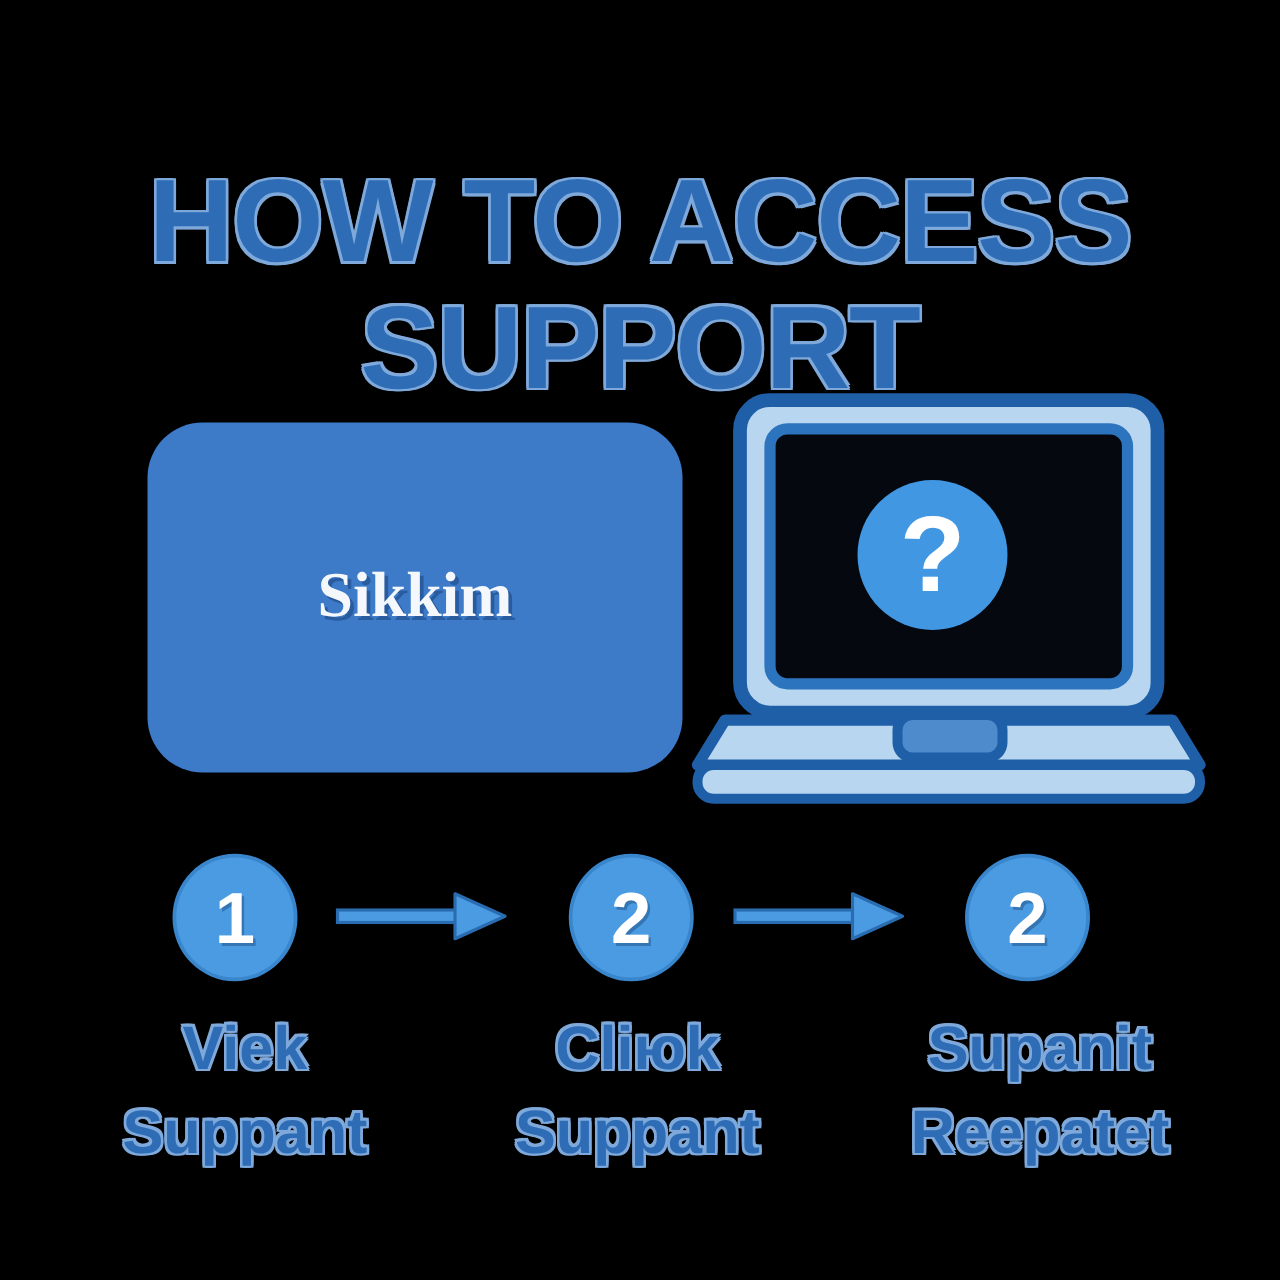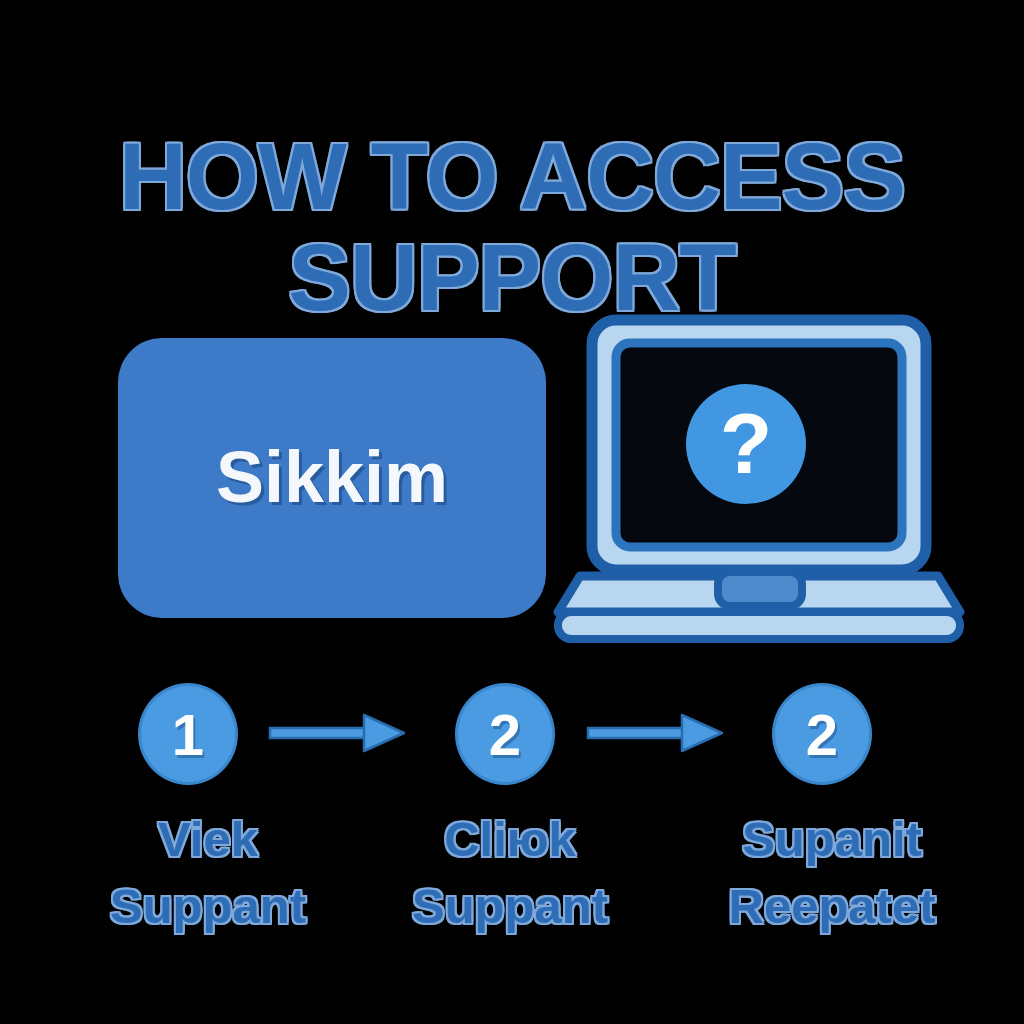--- a/index.html
+++ b/index.html
@@ -35,42 +35,43 @@
     position:absolute;top:64px;left:0;width:1024px;text-align:center;
     font-weight:bold;font-size:94px;line-height:1.07;letter-spacing:-1px;
     color:var(--title);
   }
   .brand-card{
     position:absolute;left:118px;top:338px;width:428px;height:280px;
     background:var(--card);border-radius:44px;
     display:flex;align-items:center;justify-content:center;text-align:center;
   }
   .brand-card .card-text{
-    font-size:72px;font-weight:bold;color:var(--card-text);line-height:1.24;
+    font-size:51px;font-weight:bold;color:var(--card-text);line-height:1.24;
     text-shadow:3px 3px 0 rgba(21,62,118,.5);
+    font-family:Liberation Serif, serif;
   }
   .laptop-wrap{position:absolute;left:550px;top:310px;width:416px;height:338px;}
   .step-circle{
     position:absolute;width:100px;height:102px;border-radius:50%;
     background:var(--step);border:3px solid var(--step-rim);box-sizing:border-box;
     display:flex;align-items:center;justify-content:center;
     font-size:58px;font-weight:bold;color:#ffffff;
     text-shadow:2px 3px 0 rgba(20,60,110,.4);
   }
   .step-1{left:138px;top:683px;}
   .step-2{left:455px;top:683px;}
   .step-3{left:772px;top:683px;}
   .arrow{position:absolute;width:140px;height:50px;top:708px;}
   .arrow-1{left:268px;}
   .arrow-2{left:586px;}
   .step-label{
     position:absolute;top:806px;width:320px;text-align:center;
     font-size:49px;font-weight:bold;line-height:1.36;color:var(--title);
   }
-  .label-1{left:48px;}
+  .label-1{left:36px;}
   .label-2{left:350px;}
   .label-3{left:672px;}
 </style>
 </head>
 <body>
 
 <div class="canvas">
 
   <h1 class="title halo-text">
     <span>HOW TO ACCESS</span><br>

